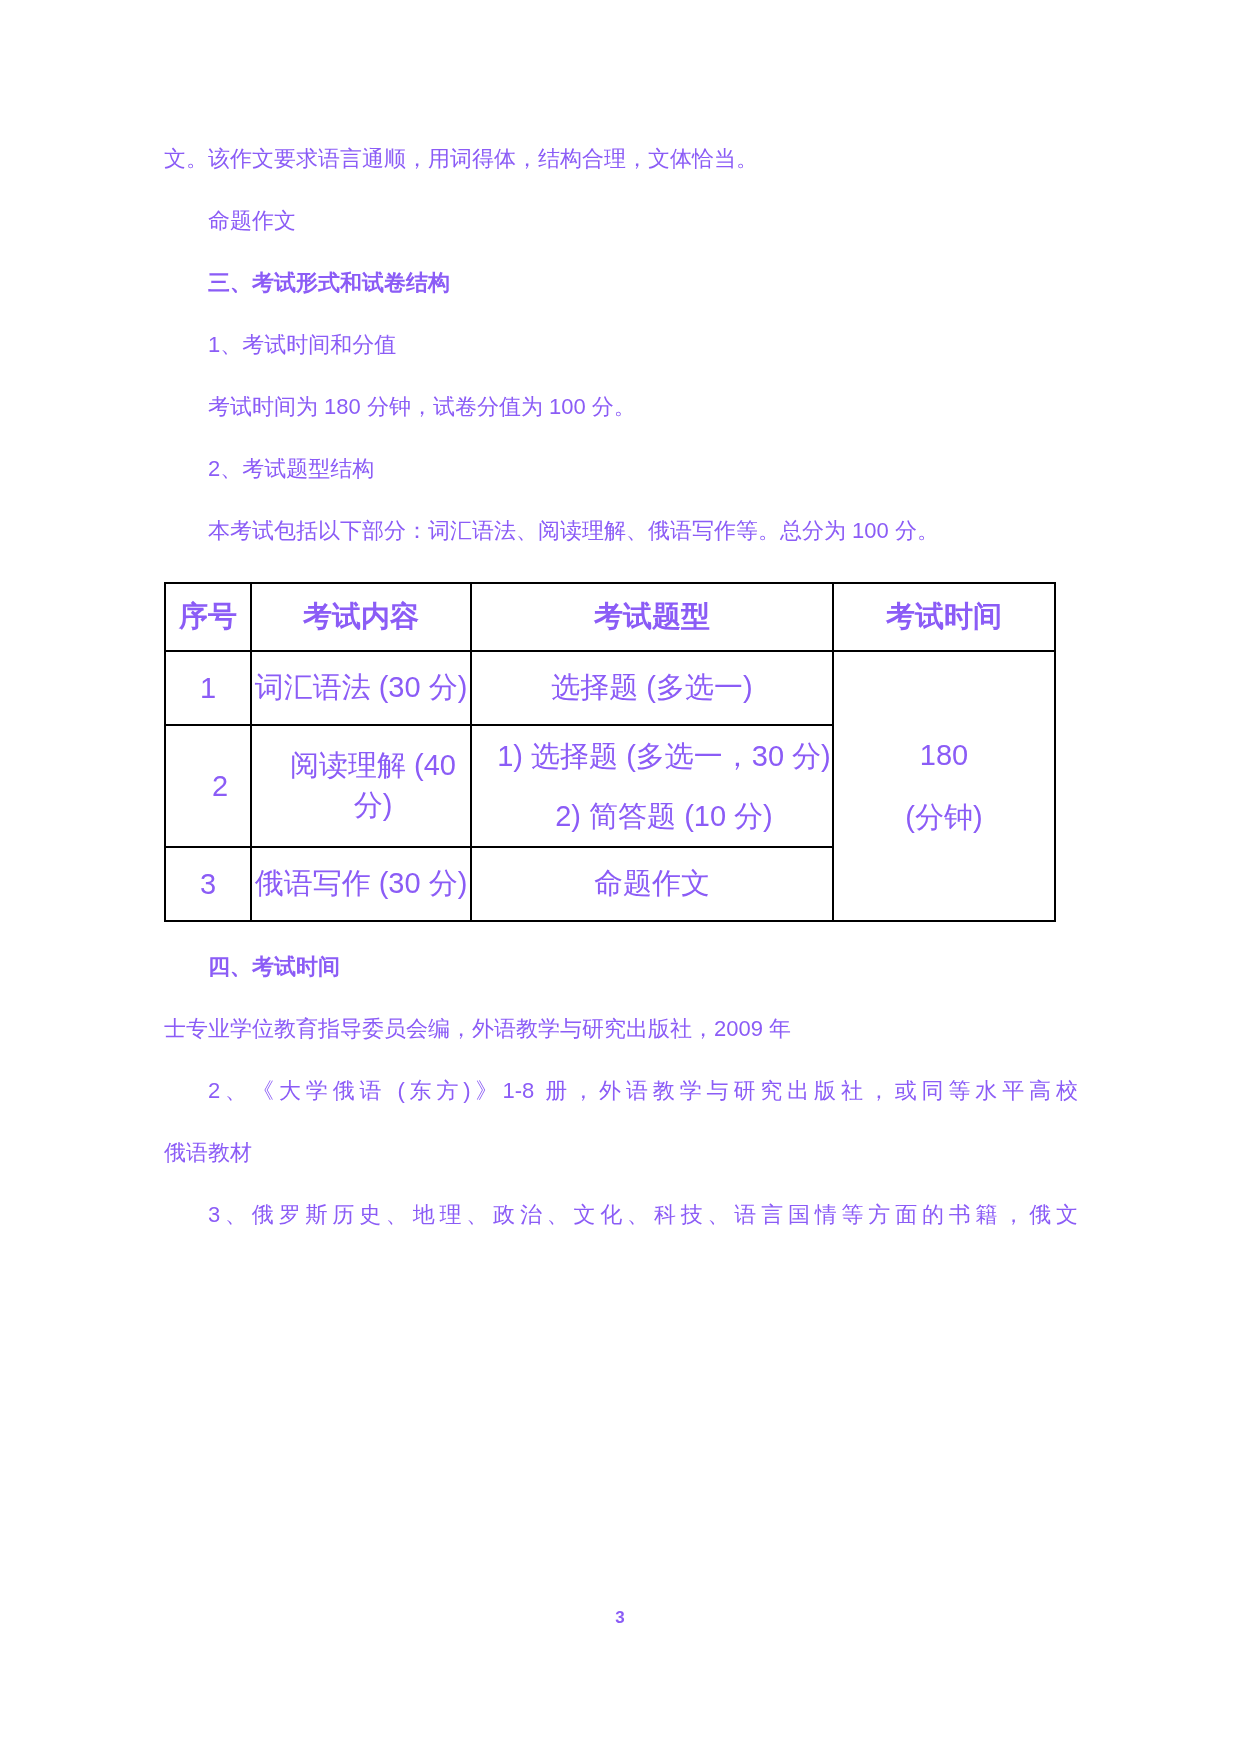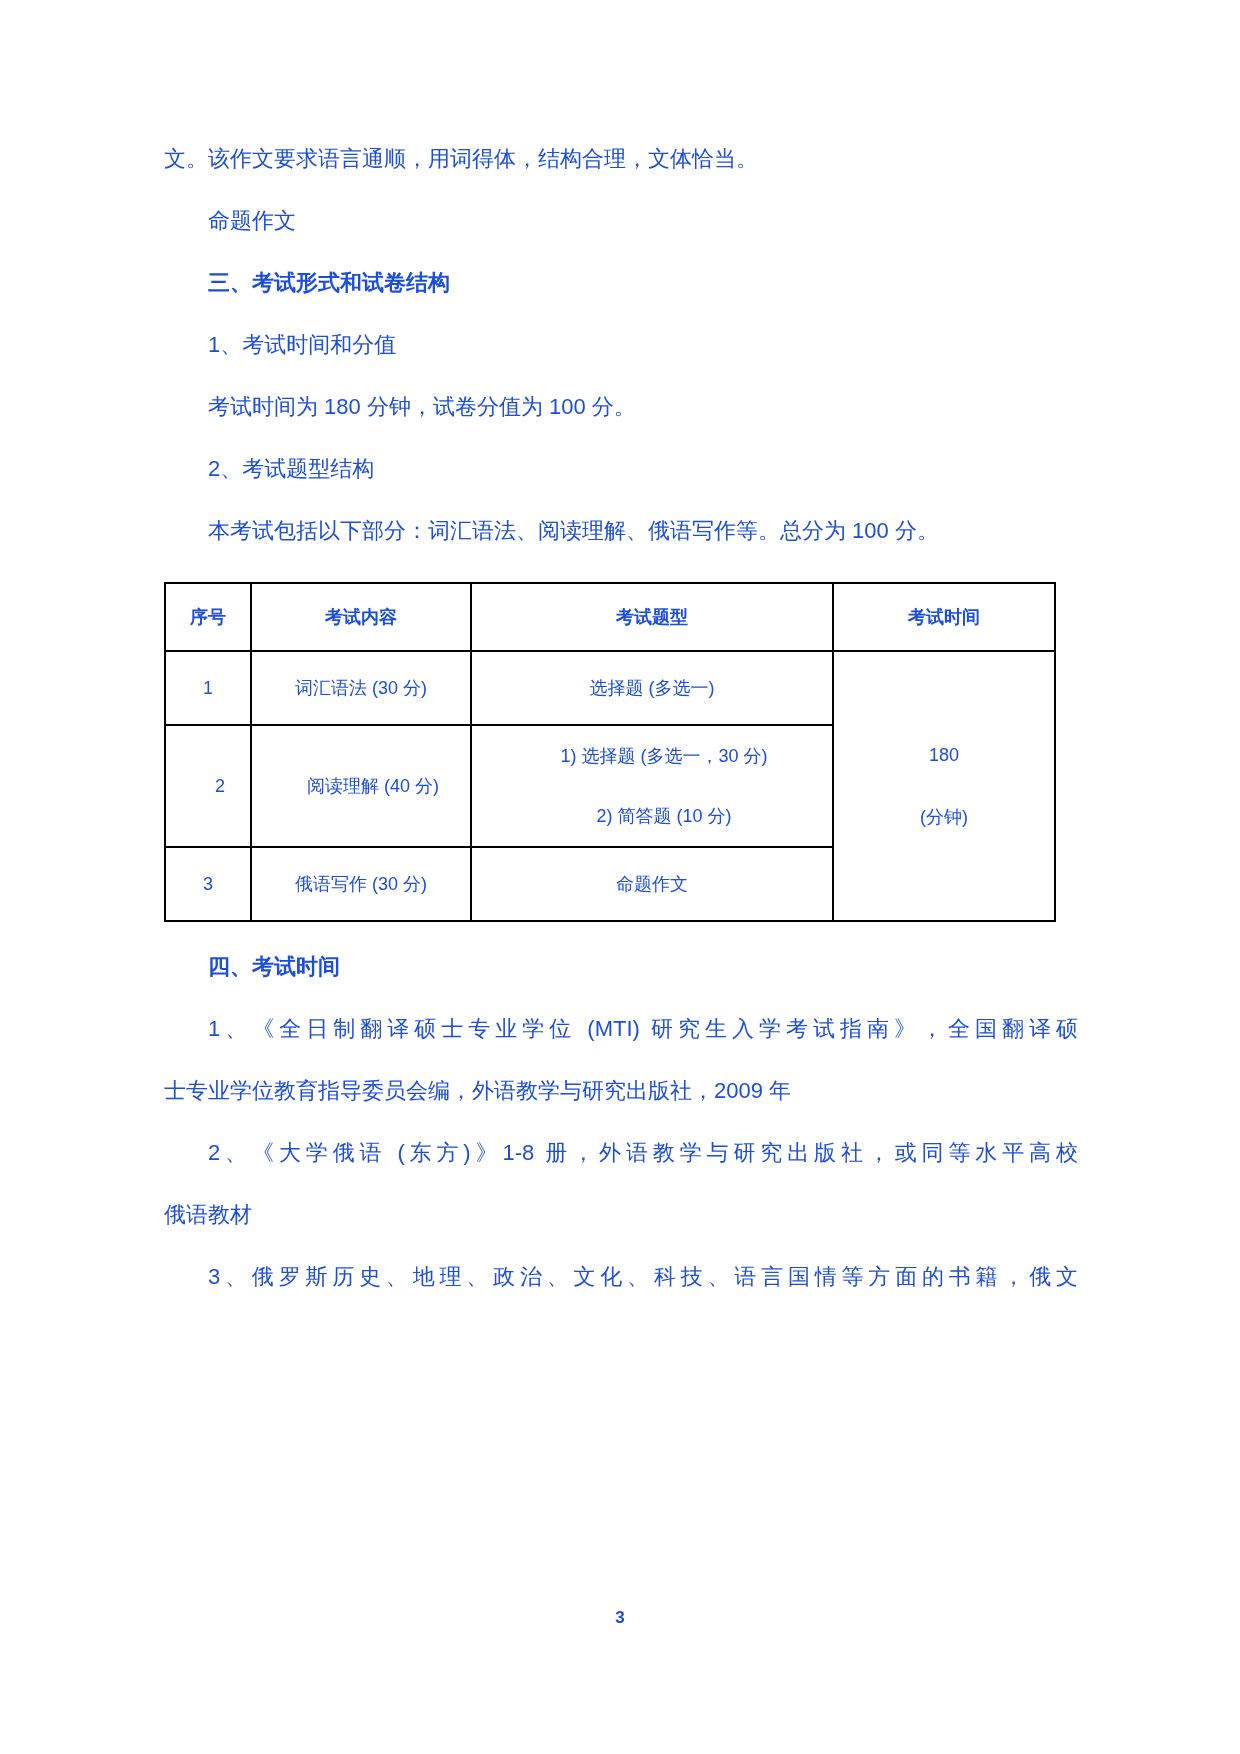--- a/index.html
+++ b/index.html
@@ -5,21 +5,21 @@
   html, body {
     margin: 0;
     padding: 0;
     background: #ffffff;
   }
   .page {
     position: relative;
     width: 1240px;
     height: 1754px;
     background: #ffffff;
-    color: #1d4ed8;
+    color: #8b5cf6;
     font-family: "Liberation Sans", "DejaVu Sans", sans-serif;
     overflow: hidden;
   }
   .content {
     position: absolute;
     left: 164px;
     top: 128px;
     width: 914px;
   }
   .ln {
@@ -35,21 +35,21 @@
     text-align-last: justify;
   }
   table.exam {
     border-collapse: collapse;
     table-layout: fixed;
     width: 890px;
     margin: 20px 0 14px 0;
   }
   table.exam th, table.exam td {
     border: 2px solid #000000;
-    font-size: 18px;
+    font-size: 29px;
     text-align: center;
     vertical-align: middle;
     padding: 0;
     font-weight: normal;
   }
   table.exam th {
     height: 66px;
     font-weight: bold;
   }
   tr.r-single td { height: 72px; }
@@ -123,21 +123,20 @@
       <tr class="r-single">
         <td>3</td>
         <td>俄语写作 (30 分)</td>
         <td>命题作文</td>
       </tr>
     </tbody>
       </table>
 
     <p class="ln indent bold">四、考试时间</p>
 
-    <p class="ln indent jl">1、《全日制翻译硕士专业学位 (MTI) 研究生入学考试指南》，全国翻译硕</p>
     <p class="ln">士专业学位教育指导委员会编，外语教学与研究出版社，2009 年</p>
 
     <p class="ln indent jl">2、《大学俄语 (东方)》1-8 册，外语教学与研究出版社，或同等水平高校</p>
     <p class="ln">俄语教材</p>
 
     <p class="ln indent jl">3、俄罗斯历史、地理、政治、文化、科技、语言国情等方面的书籍，俄文</p>
 
   </div>
 
   <div class="page-num">3</div>

